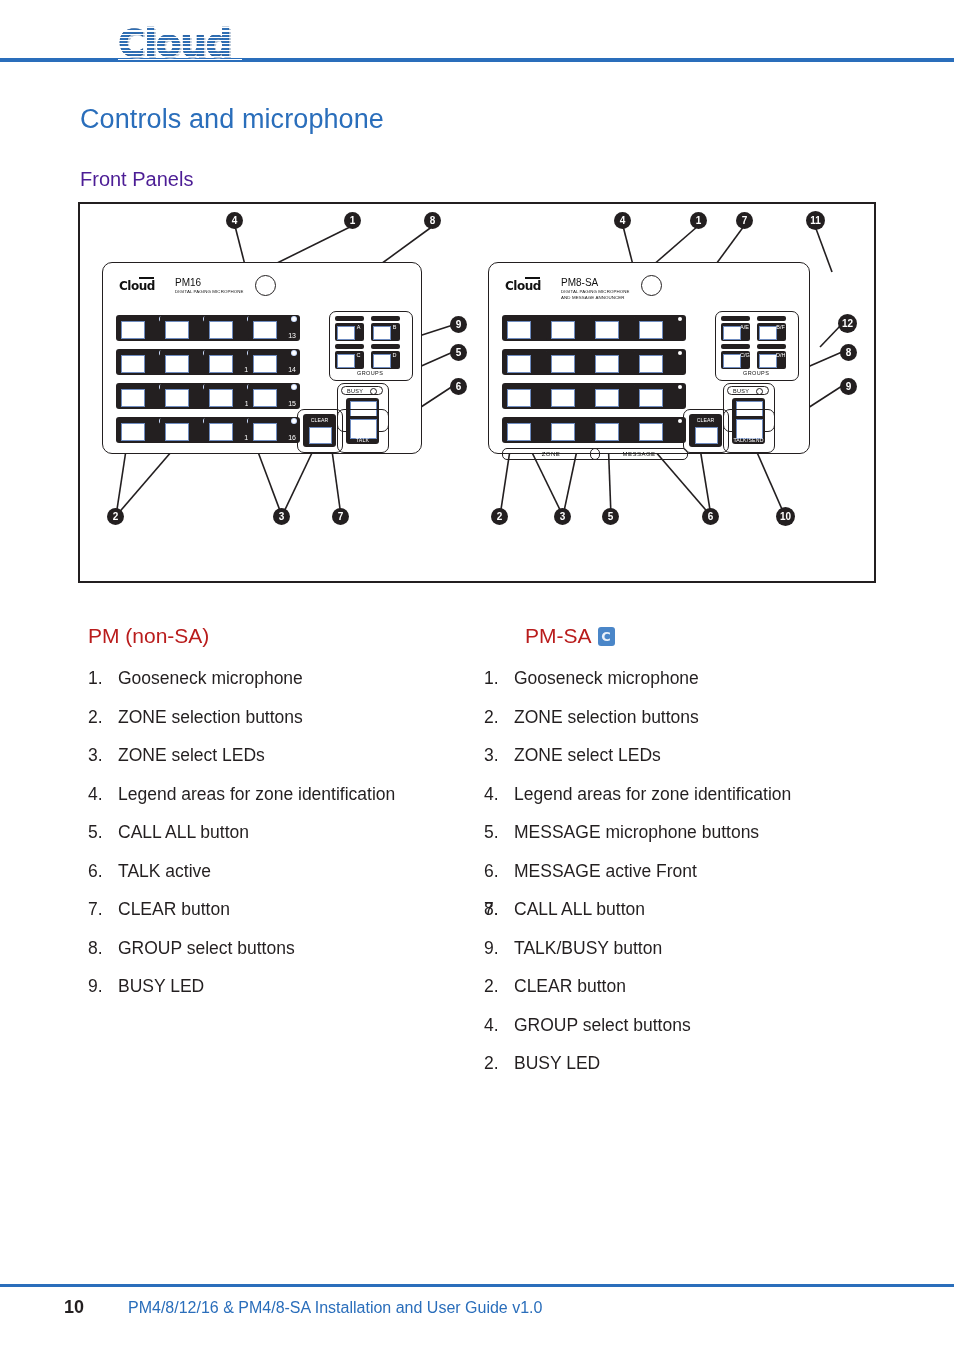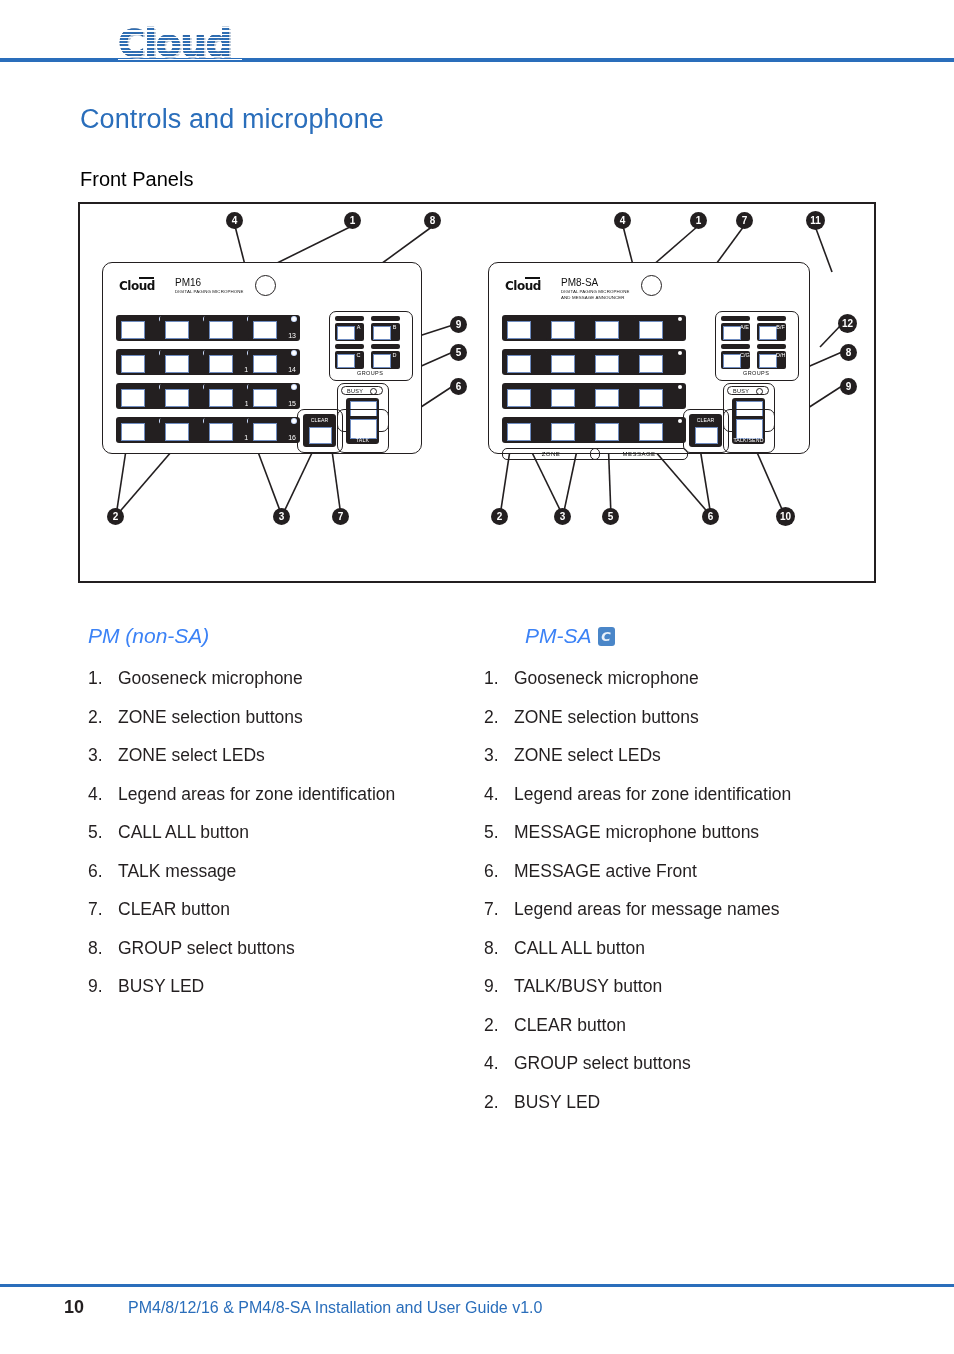--- a/index.html
+++ b/index.html
@@ -26,21 +26,21 @@
   .logo-mask{
     position:absolute;left:118px;top:22px;width:124px;height:46px;
     background:repeating-linear-gradient(to bottom,
       rgba(255,255,255,0) 0px, rgba(255,255,255,0) 2px,
       #ffffff 2px, #ffffff 3.2px);
     pointer-events:none;
   }
   
   .h1{position:absolute;left:80px;top:104px;font-size:27px;color:#2a6ebb;
       font-family:"Liberation Sans", sans-serif;letter-spacing:.1px;}
-  .h2{position:absolute;left:80px;top:168px;font-size:20px;color:#000000;}
+  .h2{position:absolute;left:80px;top:168px;font-size:20px;color:#4c1d95;}
 
   
   .figbox{position:absolute;left:78px;top:202px;width:798px;height:381px;
           border:2px solid #231f20;background:#fff;box-sizing:border-box;}
 
   .panel{position:absolute;border:1.4px solid #231f20;border-radius:10px;background:#fff;}
 
   .brand{position:absolute;font-family:"DejaVu Sans", sans-serif;font-weight:bold;
          font-size:12px;color:#111;letter-spacing:-.5px;}
   .brand:after{content:"";position:absolute;left:20px;right:1px;top:-2px;height:2px;background:#111;}
@@ -81,21 +81,21 @@
             font-size:6px;color:#111;text-align:center;line-height:10px;letter-spacing:.5px;}
 
   
   .callout{position:absolute;width:17px;height:17px;border-radius:50%;background:#231f20;
            color:#fff;font-size:10px;font-weight:bold;text-align:center;line-height:17px;
            font-family:"Liberation Sans",sans-serif;}
   .callout.w{width:19px;height:19px;line-height:19px;}
   svg.leaders{position:absolute;left:0;top:0;width:798px;height:381px;pointer-events:none;}
 
   
-  .col-h{position:absolute;font-size:21px;color:#3b82f6;font-style:italic;}
+  .col-h{position:absolute;font-size:21px;color:#b91c1c;}
   .sa-icon{display:inline-block;width:17px;height:19px;vertical-align:-3px;margin-left:6px;
            background:#4a86c8;border-radius:3px;position:relative;}
   .sa-icon:after{content:"C";position:absolute;left:0;right:0;top:1px;text-align:center;
                  font-size:13px;font-weight:bold;color:#eaf1fa;
                  font-family:"DejaVu Sans",sans-serif;line-height:17px;}
   ol.lst{position:absolute;margin:0;padding:0;list-style:none;}
   ol.lst li{font-size:17.5px;color:#231f20;margin-bottom:17.5px;position:relative;
             padding-left:30px;white-space:nowrap;}
   ol.lst li .n{position:absolute;left:0;top:0;width:26px;text-align:left;}
 
@@ -449,37 +449,37 @@
 
 <div class="col-h" style="left:88px;top:624px;">
   <span>PM (non-SA)</span>
 </div>
 <ol class="lst" style="left:88px;top:668px;">
   <li><span class="n">1.</span><span>Gooseneck microphone</span></li>
   <li><span class="n">2.</span><span>ZONE selection buttons</span></li>
   <li><span class="n">3.</span><span>ZONE select LEDs</span></li>
   <li><span class="n">4.</span><span>Legend areas for zone identification</span></li>
   <li><span class="n">5.</span><span>CALL ALL button</span></li>
-  <li><span class="n">6.</span><span>TALK message</span></li>
+  <li><span class="n">6.</span><span>TALK active</span></li>
   <li><span class="n">7.</span><span>CLEAR button</span></li>
   <li><span class="n">8.</span><span>GROUP select buttons</span></li>
   <li><span class="n">9.</span><span>BUSY LED</span></li>
 </ol>
 
 <div class="col-h" style="left:484px;top:624px;margin-left:41px;">
   <span>PM-SA</span><span class="sa-icon"></span>
 </div>
 <ol class="lst" style="left:484px;top:668px;">
   <li><span class="n">1.</span><span>Gooseneck microphone</span></li>
   <li><span class="n">2.</span><span>ZONE selection buttons</span></li>
   <li><span class="n">3.</span><span>ZONE select LEDs</span></li>
   <li><span class="n">4.</span><span>Legend areas for zone identification</span></li>
   <li><span class="n">5.</span><span>MESSAGE microphone buttons</span></li>
   <li><span class="n">6.</span><span>MESSAGE active Front</span></li>
-  <li><span class="n">7.</span><span>Legend areas for message names</span></li>
+  <li><span class="n">7.</span></li>
   <li><span class="n">8.</span><span>CALL ALL button</span></li>
   <li><span class="n">9.</span><span>TALK/BUSY button</span></li>
   <li><span class="n">2.</span><span>CLEAR button</span></li>
   <li><span class="n">4.</span><span>GROUP select buttons</span></li>
   <li><span class="n">2.</span><span>BUSY LED</span></li>
 </ol>
 
 <div class="ftr-rule"></div>
 <div class="pg">10</div>
 <div class="ftr">PM4/8/12/16 &amp; PM4/8-SA Installation and User Guide v1.0</div>

